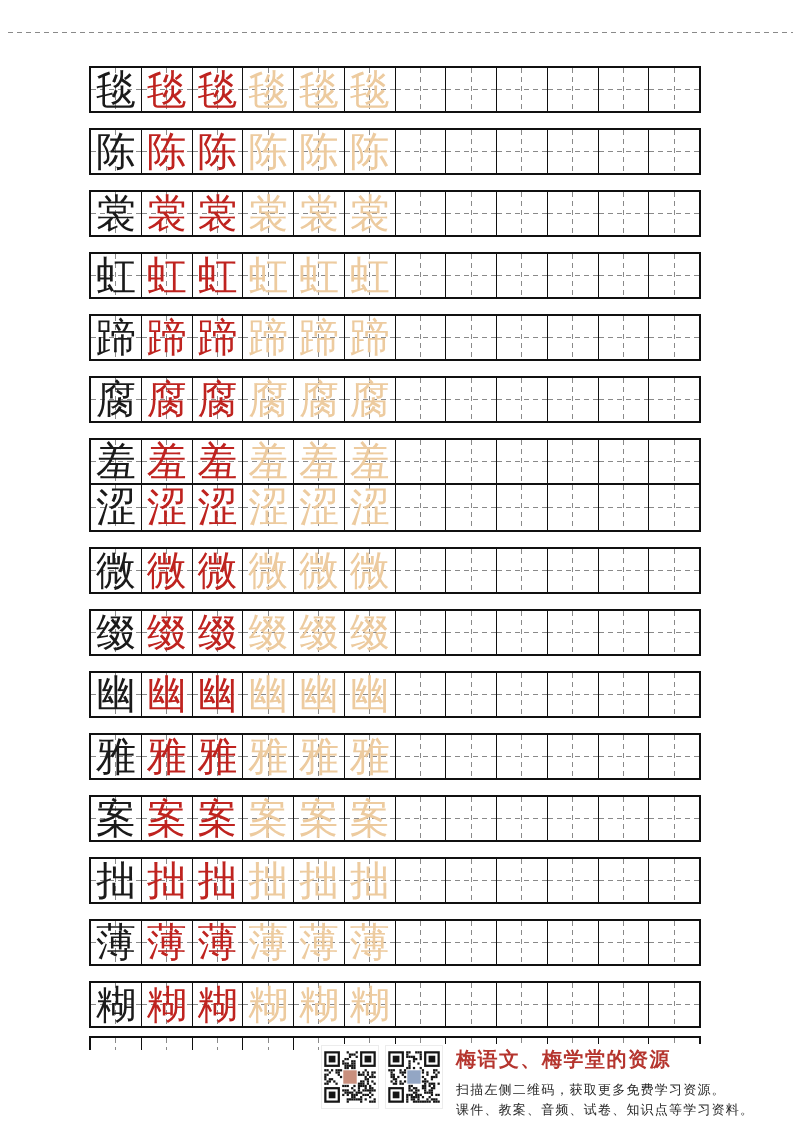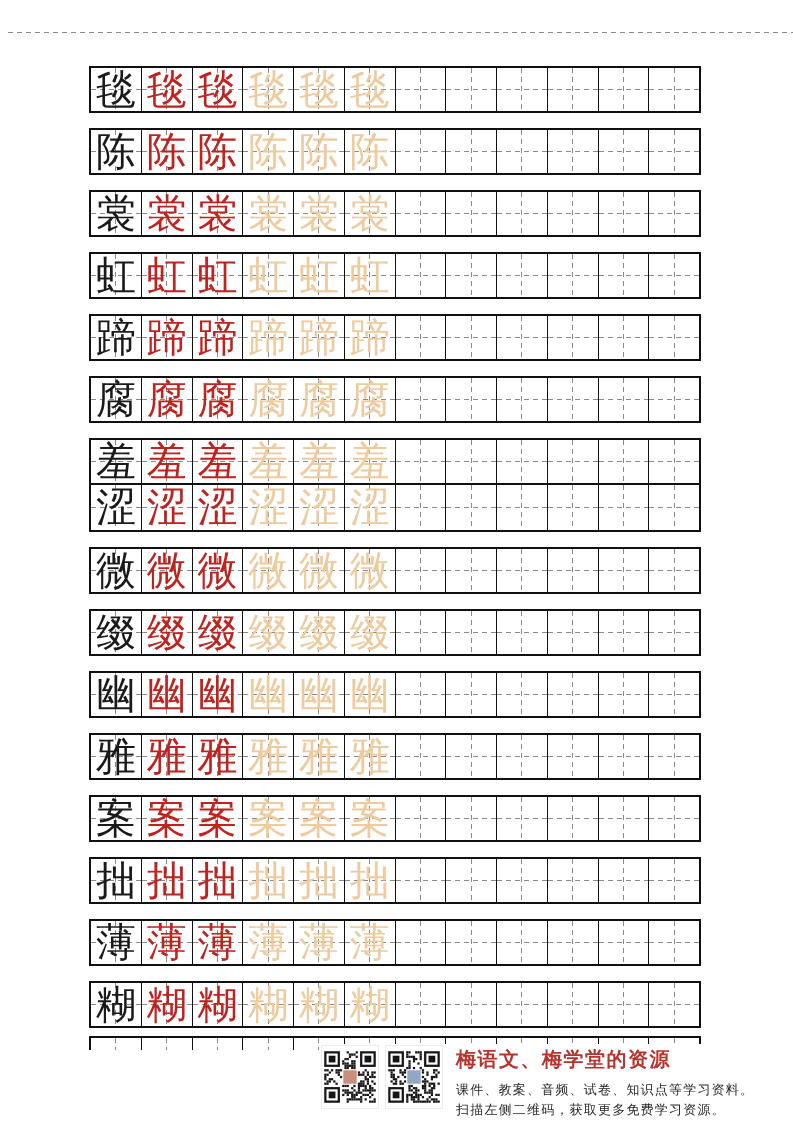--- a/index.html
+++ b/index.html
@@ -805,18 +805,18 @@
           <rect x="18" y="2" width="5" height="5" fill="#ffffff"></rect>
           <rect x="19" y="3" width="3" height="3" fill="#151515"></rect>
           <rect x="1" y="17" width="7" height="7" fill="#151515"></rect>
           <rect x="2" y="18" width="5" height="5" fill="#ffffff"></rect>
           <rect x="3" y="19" width="3" height="3" fill="#151515"></rect>
           <rect x="9.5" y="9.5" width="6" height="6" fill="#93a6c4"></rect>
         </svg>
     </div>
     <div class="footer-textblock">
       <div class="footer-title">梅语文、梅学堂的资源</div>
+      <div class="footer-line">扫描左侧二维码，获取更多免费学习资源。</div>
       <div class="footer-line">课件、教案、音频、试卷、知识点等学习资料。</div>
-      <div class="footer-line">扫描左侧二维码，获取更多免费学习资源。</div>
     </div>
   </div>
 
 </div>
 
 </body></html>

